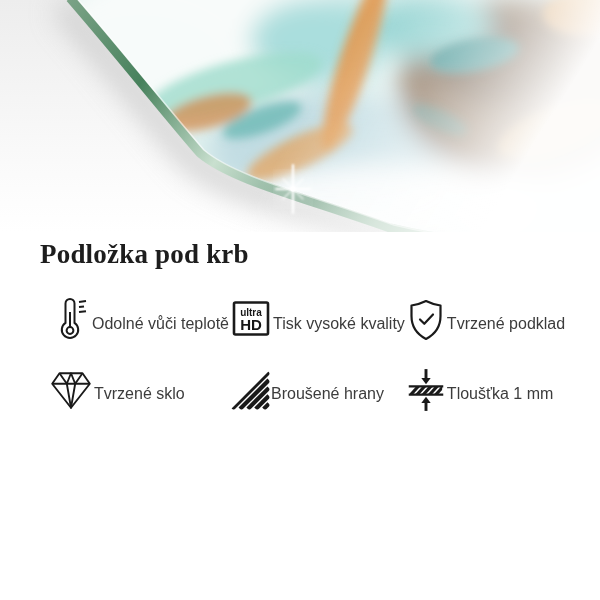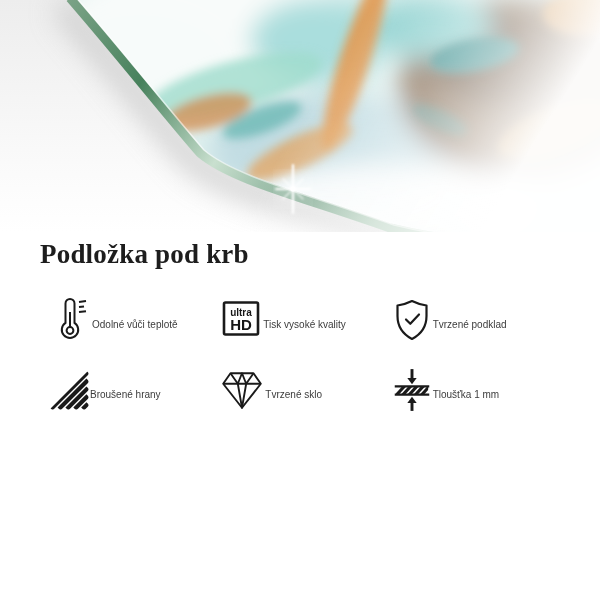--- a/index.html
+++ b/index.html
@@ -40,21 +40,21 @@
     align-items: center;
   }
   .feature .icon-box {
     height: 48px;
     display: flex;
     align-items: center;
     justify-content: center;
   }
   .feature .label {
     margin-top: 8px;
-    font-size: 10px;
+    font-size: 16px;
     color: #3c3c3c;
     white-space: nowrap;
   }
   .feature svg { stroke: #1a1a1a; }
   .uhd-text { font-family: "Liberation Sans", sans-serif; font-weight: 700; fill: #161616; stroke: none; }
 </style>
 </head>
 <body>
 
 <div class="hero">
@@ -179,48 +179,48 @@
         <svg width="42" height="44" viewBox="0 0 40 44" fill="none" stroke-width="2.2">
           <path d="M20 3 C25 5.5 30 6.8 34.5 7.5 V18 C34.5 29 28.5 36.5 20 41 C11.5 36.5 5.5 29 5.5 18 V7.5 C10 6.8 15 5.5 20 3 Z" stroke-linejoin="round"></path>
           <path d="M14 21.5 l4.3 4.3 L27 16.5" stroke-linecap="round" stroke-linejoin="round"></path>
         </svg>
       </div>
       <div class="label">Tvrzené podklad</div>
     </div>
 
     <div class="feature">
       <div class="icon-box">
+        <svg width="46" height="42" viewBox="0 0 44 40" fill="none" stroke-width="1.8" stroke-linejoin="round">
+          <path d="M11 4 H33 L40 14 L22 37 L4 14 Z"></path>
+          <path d="M4 14 H40"></path>
+          <path d="M11 4 L18 14 L22 4 L26 14 L33 4"></path>
+          <path d="M18 14 L22 37 L26 14"></path>
+        </svg>
+      </div>
+      <div class="label">Tvrzené sklo</div>
+    </div>
+
+    <div class="feature">
+      <div class="icon-box">
         <svg width="42" height="42" viewBox="0 0 40 40" fill="none">
           <defs>
               <clipPath id="triClip">
                 <path d="M1.5 38.5 L38.5 1.5 L38.5 38.5 Z"></path>
               </clipPath>
             </defs>
           <g clip-path="url(#triClip)" stroke-width="4">
             <line x1="3" y1="38" x2="38" y2="3"></line>
             <line x1="10.5" y1="38" x2="38" y2="10.5"></line>
             <line x1="18" y1="38" x2="38" y2="18"></line>
             <line x1="25.5" y1="38" x2="38" y2="25.5"></line>
             <line x1="33" y1="38" x2="38" y2="33"></line>
           </g>
         </svg>
       </div>
       <div class="label">Broušené hrany</div>
-    </div>
-
-    <div class="feature">
-      <div class="icon-box">
-        <svg width="46" height="42" viewBox="0 0 44 40" fill="none" stroke-width="1.8" stroke-linejoin="round">
-          <path d="M11 4 H33 L40 14 L22 37 L4 14 Z"></path>
-          <path d="M4 14 H40"></path>
-          <path d="M11 4 L18 14 L22 4 L26 14 L33 4"></path>
-          <path d="M18 14 L22 37 L26 14"></path>
-        </svg>
-      </div>
-      <div class="label">Tvrzené sklo</div>
     </div>
 
     <div class="feature">
       <div class="icon-box">
         <svg width="42" height="46" viewBox="0 0 40 44" fill="none">
           <defs>
               <clipPath id="barClip">
                 <rect x="4.5" y="19" width="31" height="7"></rect>
               </clipPath>
             </defs>

